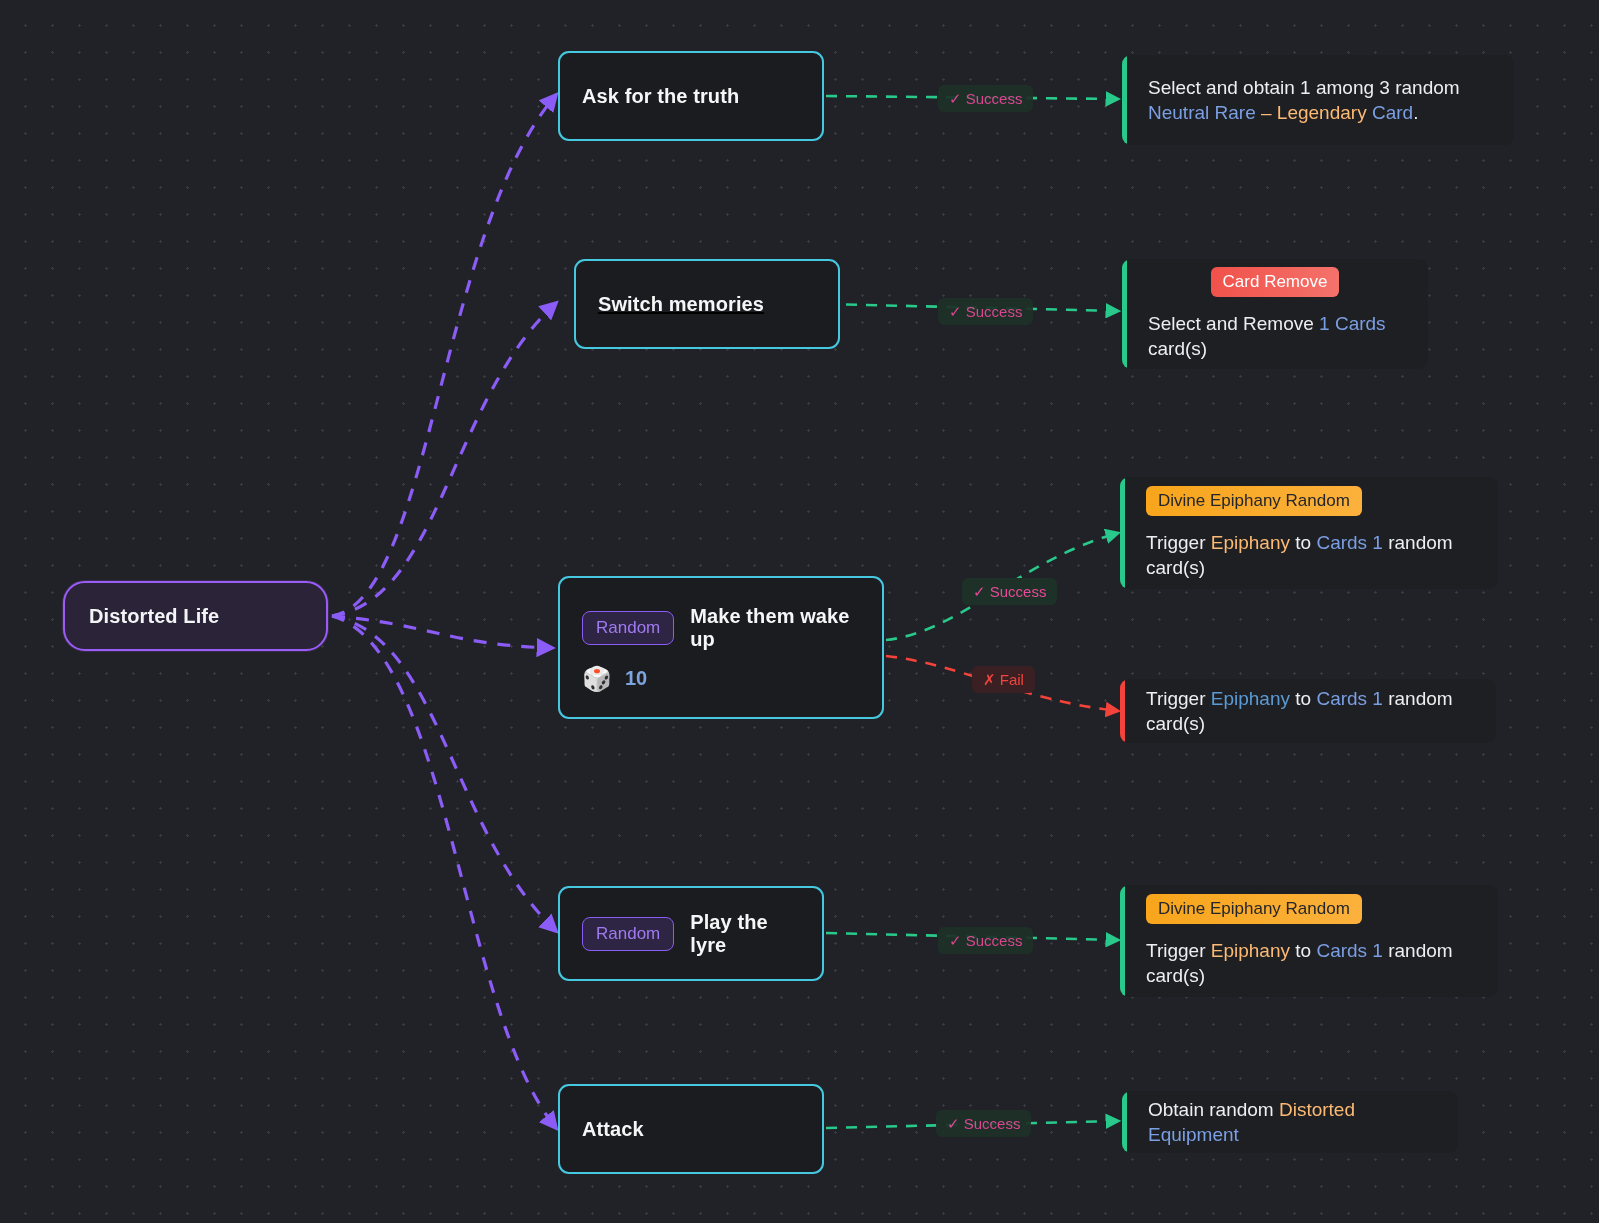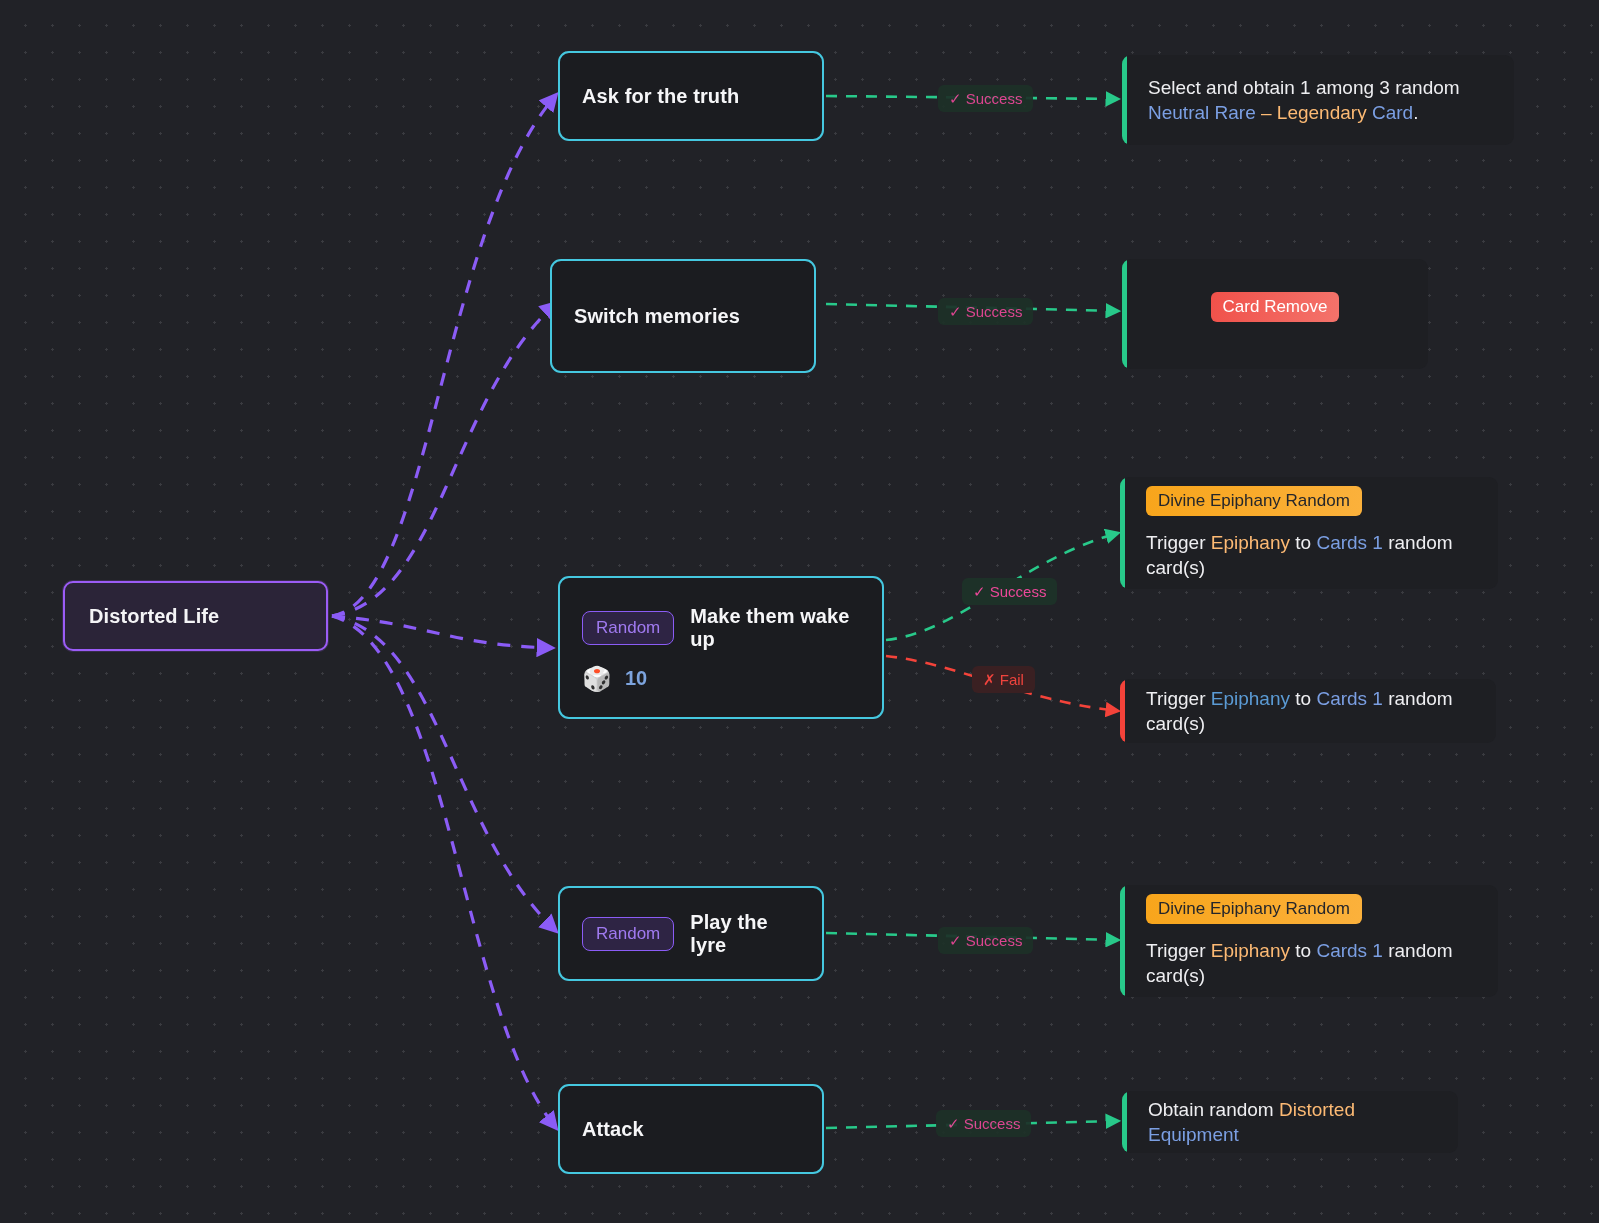--- a/index.html
+++ b/index.html
@@ -35,21 +35,21 @@
 
   .node {
     position: absolute;
     z-index: 3;
   }
 
   
   .root-node {
     background: #2b2438;
     border: 2px solid #9b5cf6;
-    border-radius: 10px;
+    border-radius: 22px;
     display: flex;
     align-items: center;
     padding: 0 24px;
     box-shadow: 0 0 0 1px rgba(155,92,246,0.18);
   }
   .root-title {
     color: #f4f4f6;
     font-size: 20px;
     font-weight: bold;
     letter-spacing: 0.1px;
@@ -218,34 +218,37 @@
   <div class="edge-label ok dim" data-name="edge-label-success-ask" style="left:938px; top:85px;">
     <span>✓ Success</span>
   </div>
 
   <div class="node outcome-node ok" data-name="outcome-node-ask-success" style="left:1122px; top:55px; width:392px; height:90px;">
     <div class="outcome-text" data-name="outcome-text">
       <span class="c-default">Select and obtain 1 among 3 random </span><span class="c-blue">Neutral Rare</span><span> </span><span class="c-orange">– Legendary</span><span> </span><span class="c-blue">Card</span><span>.</span>
     </div>
   </div>
 
-  <div class="node choice-node" data-name="choice-node-switch-memories" style="left:550px; top:259px; width:266px; height:114px;">
+  <div class="node choice-node" data-name="choice-node-switch-memories" style="left:574px; top:259px; width:266px; height:90px;text-decoration:underline;">
     <div class="choice-row" data-name="choice-header">
       <span class="choice-title" data-name="choice-node-title">Switch memories</span>
     </div>
   </div>
 
   <div class="edge-label ok dim" data-name="edge-label-success-switch" style="left:938px; top:298px;">
     <span>✓ Success</span>
   </div>
 
   <div class="node outcome-node ok" data-name="outcome-node-switch-success" style="left:1122px; top:259px; width:306px; height:110px; border-radius:9px;align-items:center;">
     <div data-name="outcome-pill-row">
       <span class="pill red" data-name="status-badge-card-remove">Card Remove</span>
     </div>
+    <div class="outcome-text" data-name="outcome-text">
+      <span>Select and Remove </span><span class="c-blue">1 Cards</span><span> card(s)</span>
+    </div>
   </div>
 
   <style>
     [data-name="outcome-node-switch-success"]::before { background:#f4433a; }
   </style>
 
   <div class="node choice-node" data-name="choice-node-make-them-wake-up" style="left:558px; top:576px; width:326px; height:143px;">
     <div class="choice-row" data-name="choice-header">
       <span class="random-badge" data-name="random-badge">Random</span>
       <span class="choice-title" data-name="choice-node-title">Make them wake up</span>

